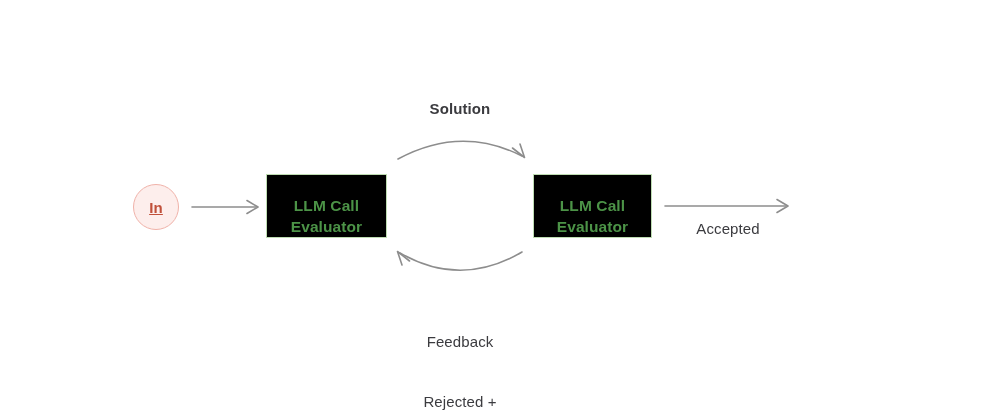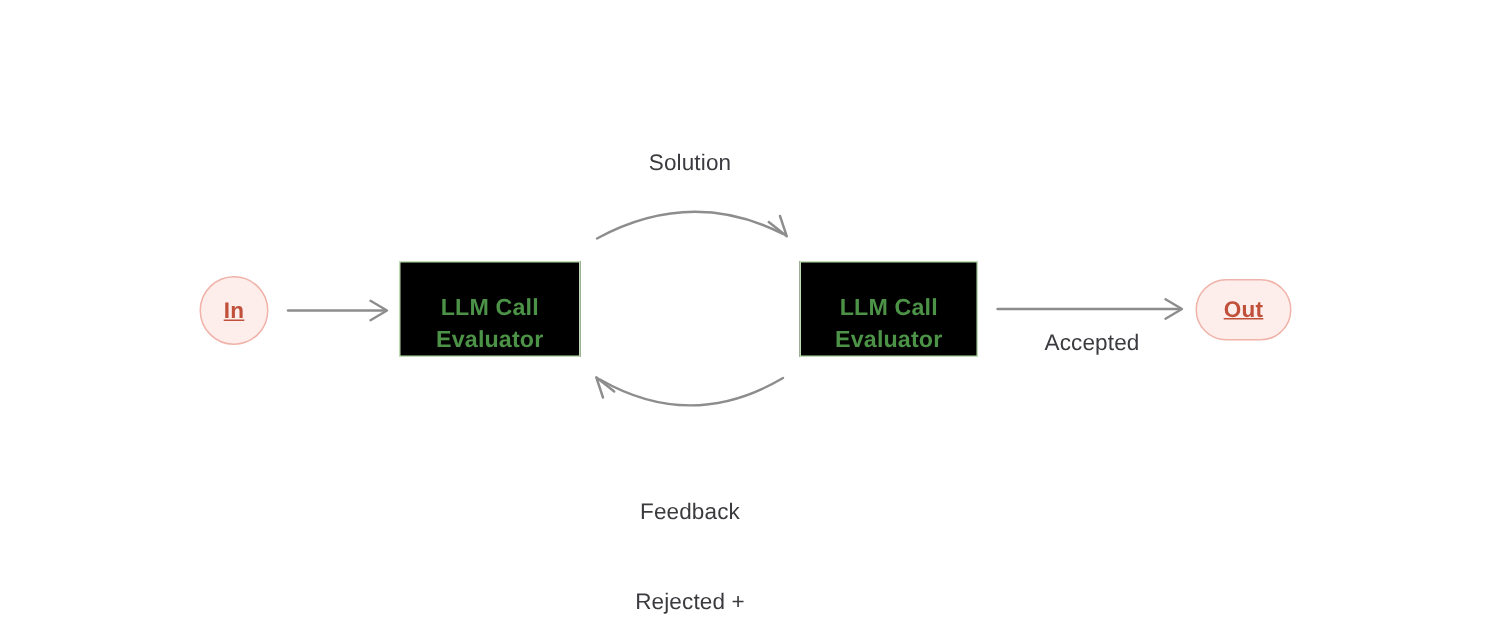--- a/index.html
+++ b/index.html
@@ -116,20 +116,21 @@
     line-height: 20px;
     text-align: center;
     white-space: pre;
     letter-spacing: 0.1px;
   }
 
   #label-solution {
     left: 380px;
     top: 99px;
     width: 160px;
+    font-weight: bold;
   }
 
   #label-rejected {
     left: 380px;
     top: 292px;
     width: 160px;
   }
 
   #label-accepted {
     left: 648px;
@@ -172,23 +173,20 @@
   <div id="node-generator" class="process-box">
     <span>LLM Call</span>
     <span>Evaluator</span>
   </div>
 
   <div id="node-evaluator" class="process-box">
     <span>LLM Call</span>
     <span>Evaluator</span>
   </div>
 
-  <div id="node-out" class="terminal">
-    <span>Out</span>
-  </div>
 
   <div id="label-solution" class="edge-label">Solution</div>
 
   <div id="label-rejected" class="edge-label">
     <div>Feedback</div>
     <div>Rejected +</div>
   </div>
 
   <div id="label-accepted" class="edge-label">Accepted</div>
 

